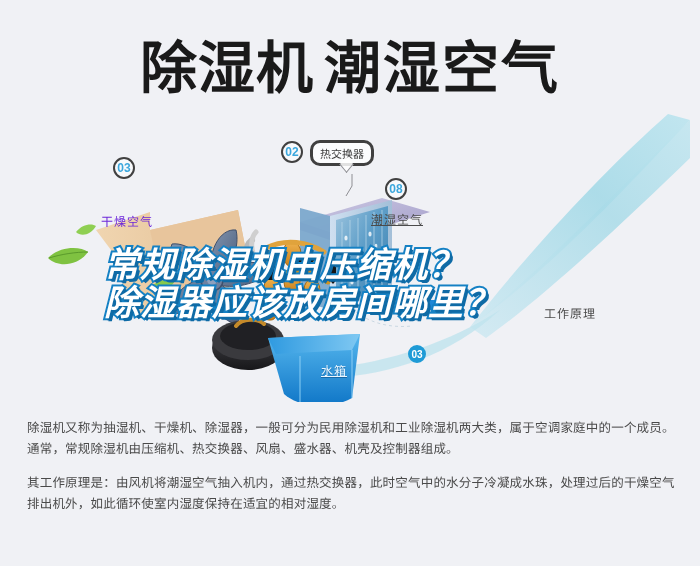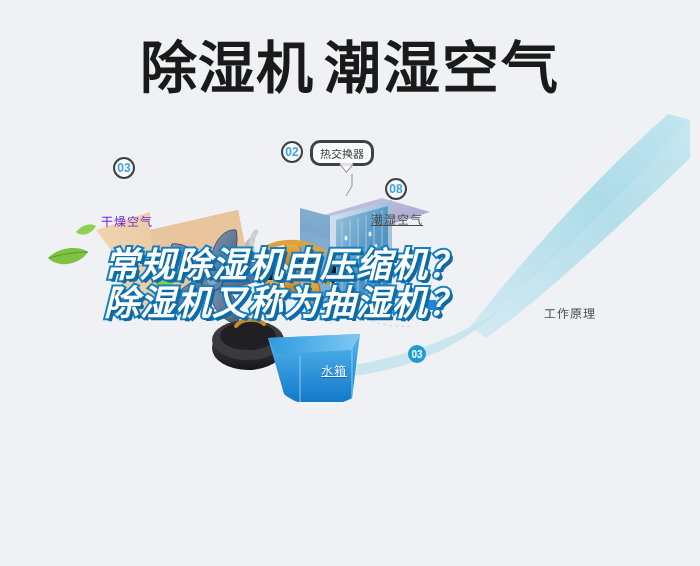--- a/index.html
+++ b/index.html
@@ -351,17 +351,21 @@
 
     <div class="cap" style="left:544px; top:192px;">工作原理</div>
 
     <div class="step-line" style="left:408px; top:233px;">
       <span class="badge filled" style="position:relative; left:0; top:0; width:18px; height:18px; font-size:10px;">03</span>
     </div>
   </div>
 
   <div class="overlay">
     <div class="overlay-line">常规除湿机由压缩机？</div>
-    <div class="overlay-line">除湿机又称为抽湿机？</div>
+    <div class="overlay-line">除湿器应该放房间哪里？</div>
   </div>
 
+  <div class="body-copy">
+    <p>除湿机又称为抽湿机、干燥机、除湿器，一般可分为民用除湿机和工业除湿机两大类，属于空调家庭中的一个成员。通常，常规除湿机由压缩机、热交换器、风扇、盛水器、机壳及控制器组成。</p>
+    <p>其工作原理是：由风机将潮湿空气抽入机内，通过热交换器，此时空气中的水分子冷凝成水珠，处理过后的干燥空气排出机外，如此循环使室内湿度保持在适宜的相对湿度。</p>
+  </div>
 
 </div>
 
 </body></html>

